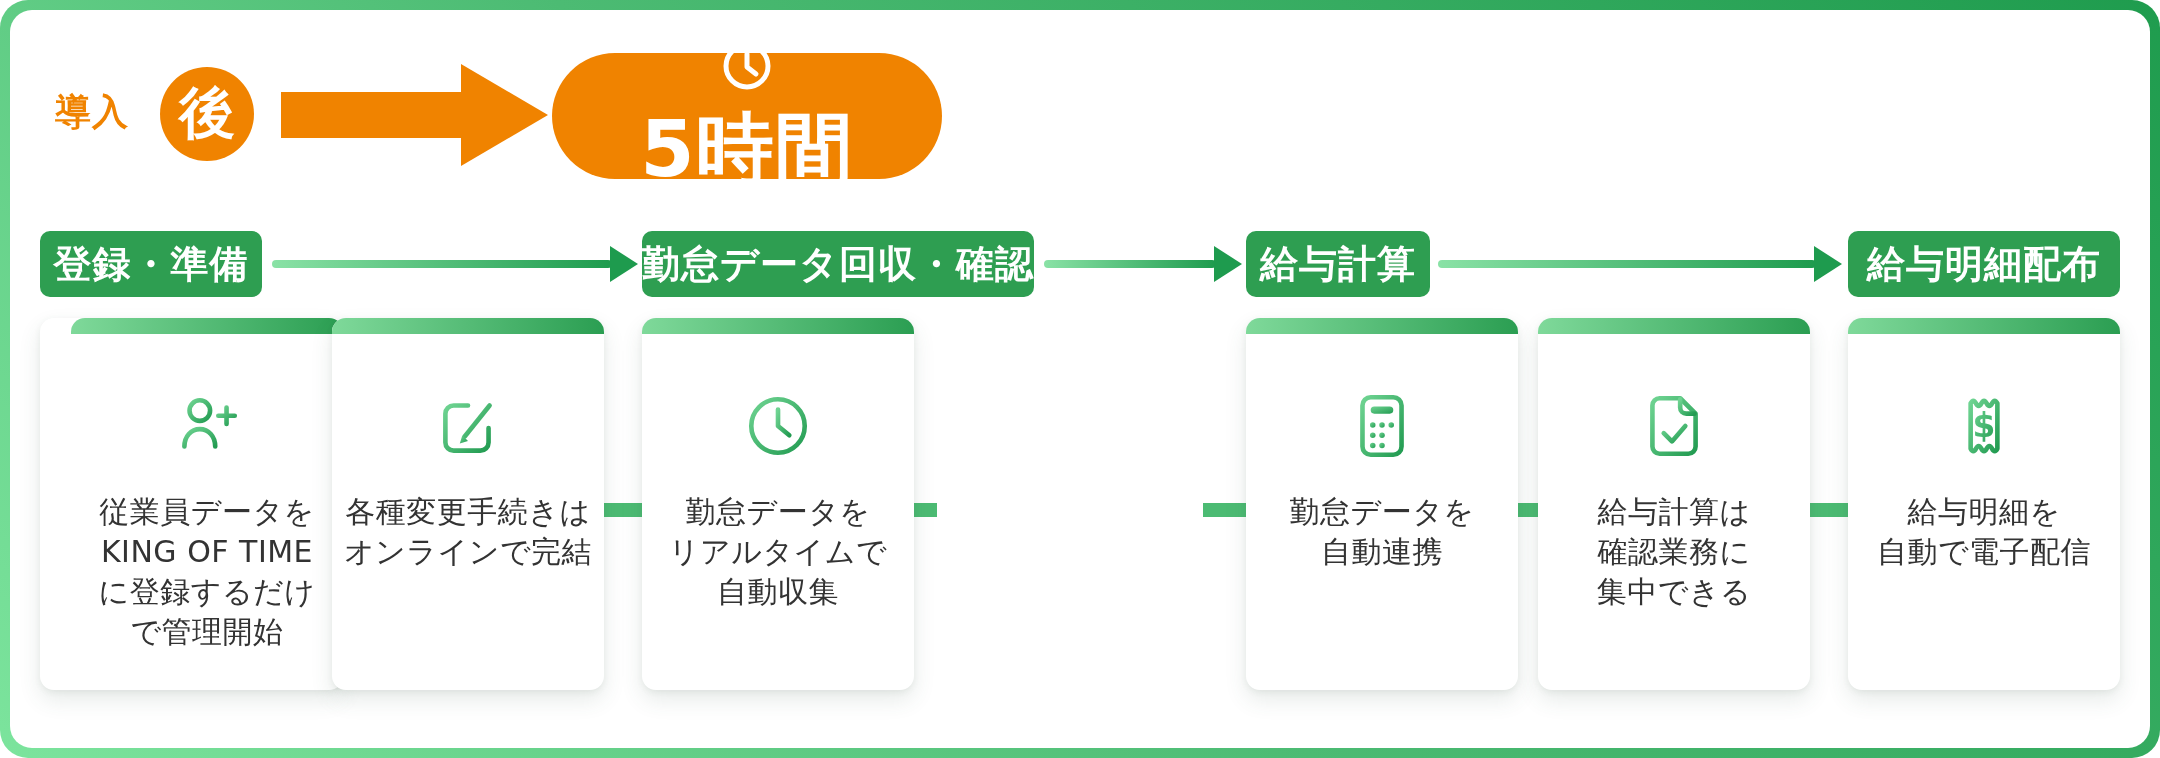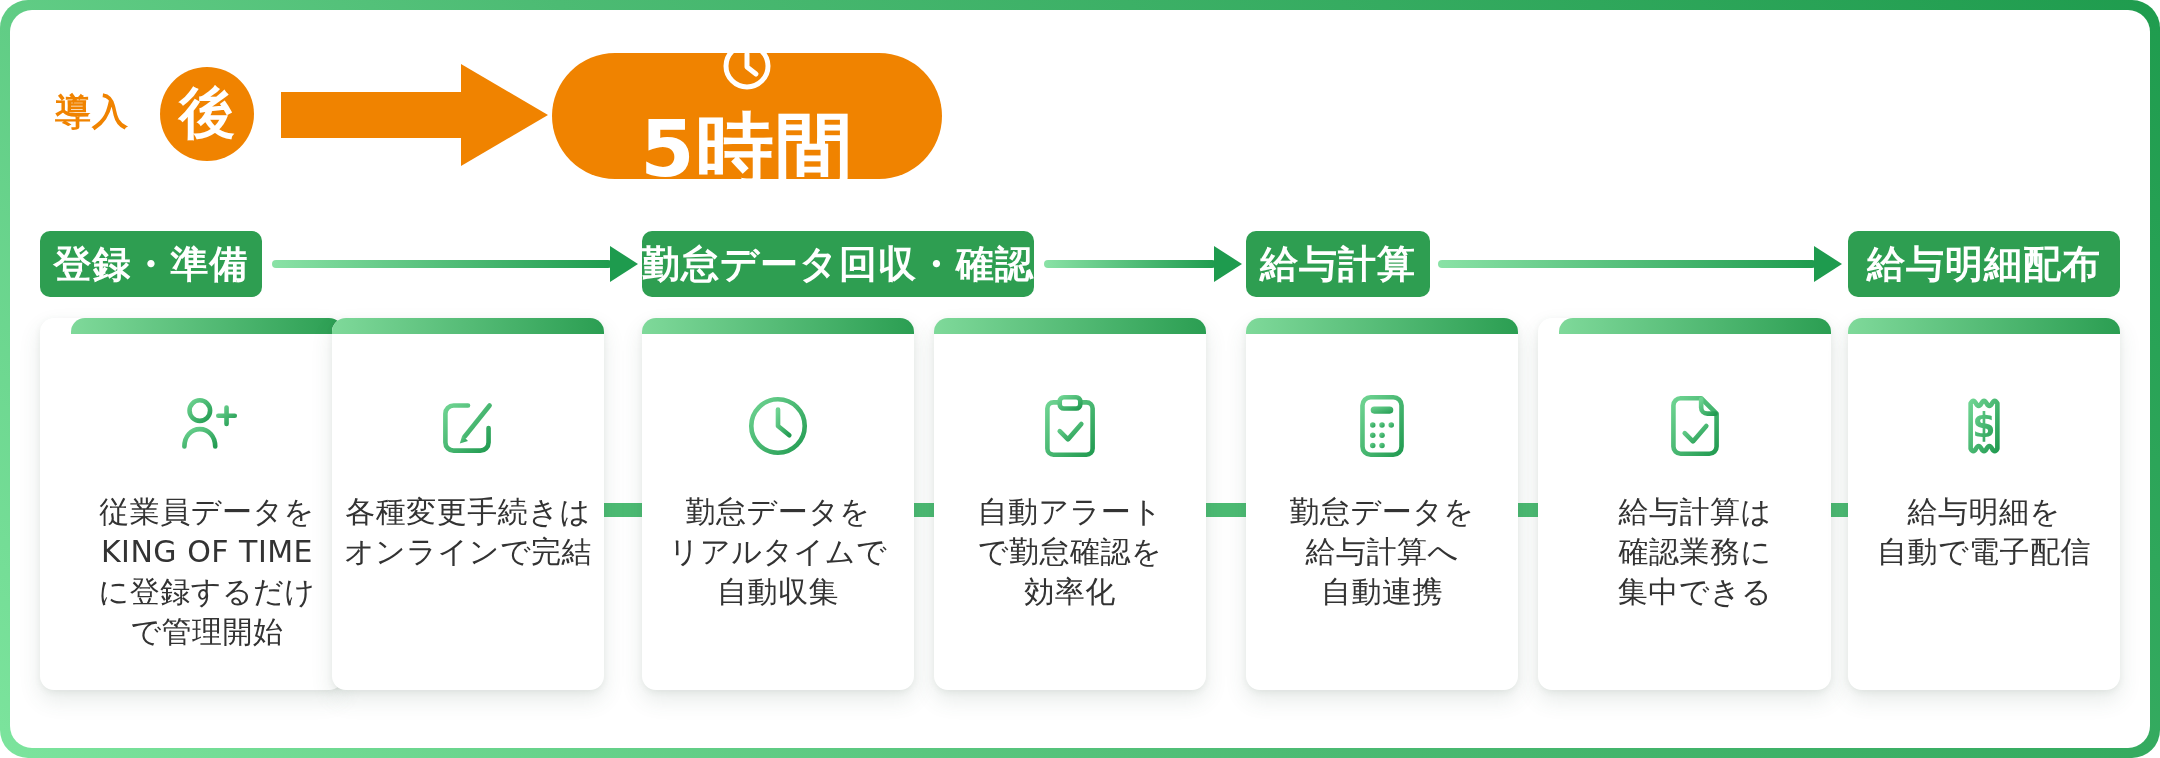--- a/index.html
+++ b/index.html
@@ -71,21 +71,21 @@
   .sa1{left:272px;width:366px;}
   .sa2{left:1044px;width:198px;}
   .sa3{left:1438px;width:404px;}
   
   .card{
     position:absolute;top:318px;width:272px;height:372px;
     background:#ffffff;border-radius:14px;
     box-shadow:0 10px 22px rgba(60,90,70,0.12), 0 2px 6px rgba(60,90,70,0.08);
   }
   .c1{left:40px;padding-left:31px;} .c2{left:332px;} .c3{left:642px;} .c4{left:934px;}
-  .c5{left:1246px;} .c6{left:1538px;padding-left:21px;} .c7{left:1848px;}
+  .c5{left:1246px;} .c6{left:1538px;} .c7{left:1848px;}
   .card .bar{
     height:16px;border-radius:14px 14px 0 0;
     background:linear-gradient(90deg,#7FD99A 0%,#2B9E52 100%);
   }
   .card .icon-wrap{
     margin-top:52px;height:80px;display:flex;align-items:center;justify-content:center;
   }
   .card .text{
     margin-top:26px;text-align:center;font-size:30px;line-height:40px;
     color:#333333;font-weight:500;letter-spacing:0.5px;
@@ -194,35 +194,20 @@
         <path d="M36 20 V36 l11 9"></path>
       </svg>
     </div>
     <div class="text">
       <div>勤怠データを</div>
       <div>リアルタイムで</div>
       <div>自動収集</div>
     </div>
   </div>
 
-  <div class="card c4">
-    <div class="bar"></div>
-    <div class="icon-wrap">
-      <svg width="74" height="74" viewBox="0 0 72 72" fill="none" stroke="url(#gicon)" stroke-width="4.5" stroke-linecap="round" stroke-linejoin="round">
-        <path d="M26 13 h-6 a6 6 0 0 0 -6 6 v39 a6 6 0 0 0 6 6 h32 a6 6 0 0 0 6 -6 V19 a6 6 0 0 0 -6 -6 h-6"></path>
-        <rect x="26" y="8" width="20" height="11" rx="4"></rect>
-        <path d="M26 41 l8 8 13 -15"></path>
-      </svg>
-    </div>
-    <div class="text">
-      <div>自動アラート</div>
-      <div>で勤怠確認を</div>
-      <div>効率化</div>
-    </div>
-  </div>
 
   <div class="card c5">
     <div class="bar"></div>
     <div class="icon-wrap">
       <svg width="74" height="74" viewBox="0 0 72 72" fill="none" stroke="url(#gicon)" stroke-width="4.5" stroke-linecap="round" stroke-linejoin="round">
         <rect x="17" y="8" width="38" height="56" rx="8"></rect>
         <rect x="25" y="17" width="22" height="7" rx="3.5" fill="url(#gicon)" stroke="none"></rect>
         <g fill="url(#gicon)" stroke="none">
           <circle cx="27" cy="35" r="2.7"></circle>
             <circle cx="36" cy="35" r="2.7"></circle>
@@ -230,21 +215,20 @@
           <circle cx="27" cy="45" r="2.7"></circle>
             <circle cx="36" cy="45" r="2.7"></circle>
           <circle cx="27" cy="55" r="2.7"></circle>
             <circle cx="36" cy="55" r="2.7"></circle>
         </g>
         <path d="M45 43 v12" stroke-width="5.5"></path>
       </svg>
     </div>
     <div class="text">
       <div>勤怠データを</div>
-      <div>給与計算へ</div>
       <div>自動連携</div>
     </div>
   </div>
 
   <div class="card c6">
     <div class="bar"></div>
     <div class="icon-wrap">
       <svg width="74" height="74" viewBox="0 0 72 72" fill="none" stroke="url(#gicon)" stroke-width="4.5" stroke-linecap="round" stroke-linejoin="round">
         <path d="M42 9 H22 a7 7 0 0 0 -7 7 v40 a7 7 0 0 0 7 7 h28 a7 7 0 0 0 7 -7 V24 Z"></path>
         <path d="M42 10 v8 a6 6 0 0 0 6 6 h8"></path>

